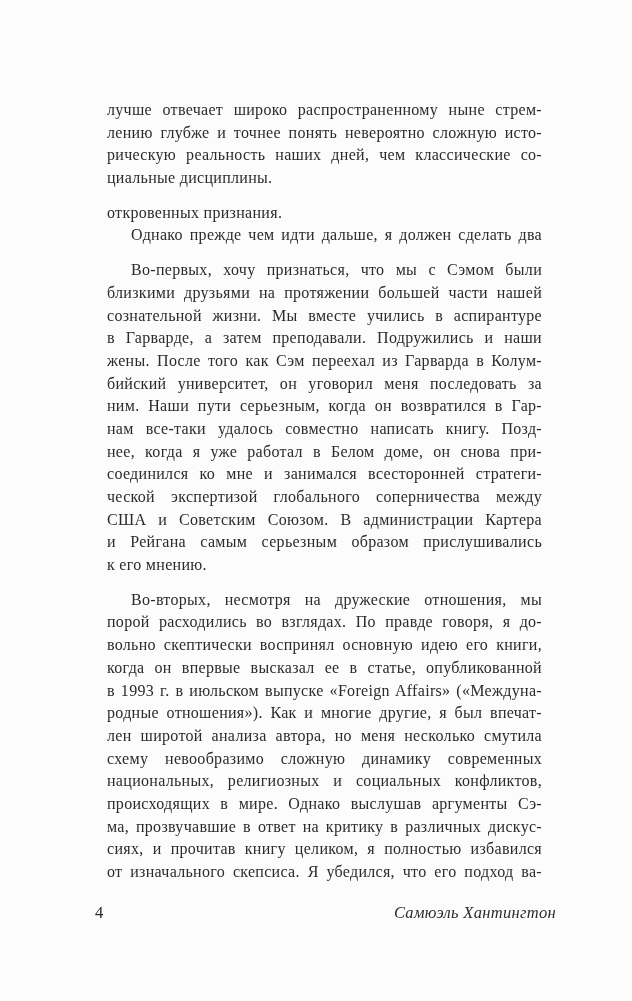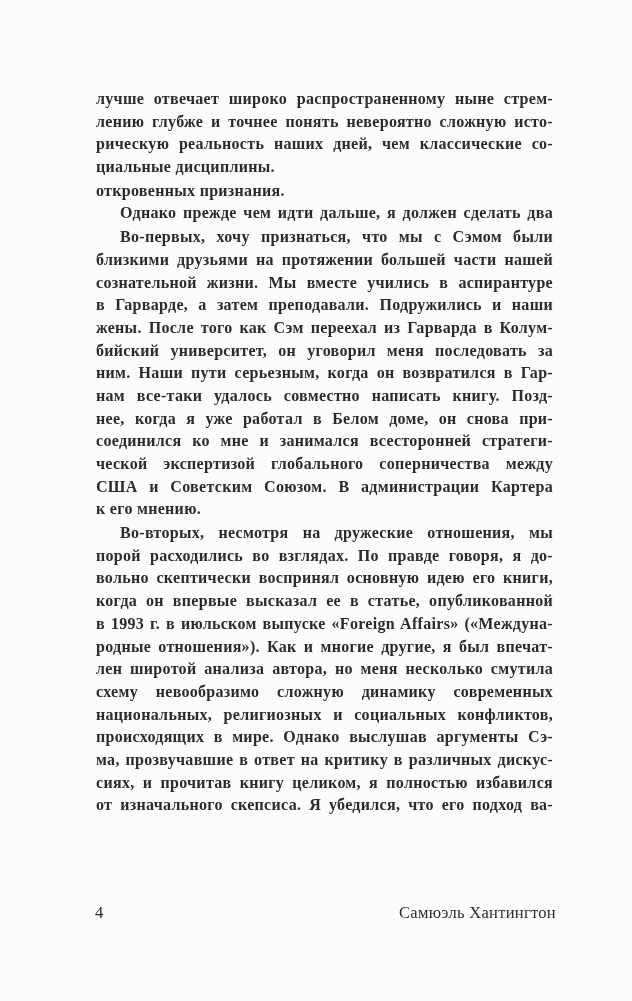--- a/index.html
+++ b/index.html
@@ -19,23 +19,22 @@
   }
   .text-block {
     position: absolute;
     left: 95px;
     top: 87px;
     width: 459px;
     font-size: 16px;
     letter-spacing: 0.3px;
   }
   .paragraph {
-    margin: 1px;
+    margin: 12px;
     padding: 0;
-    font-weight: bold;
   }
   .line {
     line-height: 22.7px;
     height: 22.7px;
     text-align: justify;
     text-align-last: justify;
     overflow: hidden;
   }
   .line.indent {
     text-indent: 24px;
@@ -50,20 +49,21 @@
     width: 461px;
     display: flex;
     justify-content: space-between;
     align-items: baseline;
     font-size: 16.5px;
   }
   .page-number {
     letter-spacing: 0.3px;
   }
   .running-title {
+    font-style: italic;
     letter-spacing: 0.3px;
   }
 </style>
 </head>
 <body>
 
 <div class="page">
 
   <div class="text-block">
 
@@ -83,20 +83,21 @@
         <div class="line">сознательной жизни. Мы вместе учились в аспирантуре</div>
         <div class="line">в Гарварде, а затем преподавали. Подружились и наши</div>
         <div class="line">жены. После того как Сэм переехал из Гарварда в Колум-</div>
         <div class="line">бийский университет, он уговорил меня последовать за</div>
         <div class="line">ним. Наши пути серьезным, когда он возвратился в Гар-</div>
         <div class="line">нам все-таки удалось совместно написать книгу. Позд-</div>
         <div class="line">нее, когда я уже работал в Белом доме, он снова при-</div>
         <div class="line">соединился ко мне и занимался всесторонней стратеги-</div>
         <div class="line">ческой экспертизой глобального соперничества между</div>
         <div class="line">США и Советским Союзом. В администрации Картера</div>
+        <div class="line">и Рейгана самым серьезным образом прислушивались</div>
         <div class="line lastline">к его мнению.</div>
       </div>
       <div class="paragraph">
         <div class="line indent">Во-вторых, несмотря на дружеские отношения, мы</div>
         <div class="line">порой расходились во взглядах. По правде говоря, я до-</div>
         <div class="line">вольно скептически воспринял основную идею его книги,</div>
         <div class="line">когда он впервые высказал ее в статье, опубликованной</div>
         <div class="line">в 1993 г. в июльском выпуске «Foreign Affairs» («Междуна-</div>
         <div class="line">родные отношения»). Как и многие другие, я был впечат-</div>
         <div class="line">лен широтой анализа автора, но меня несколько смутила</div>

